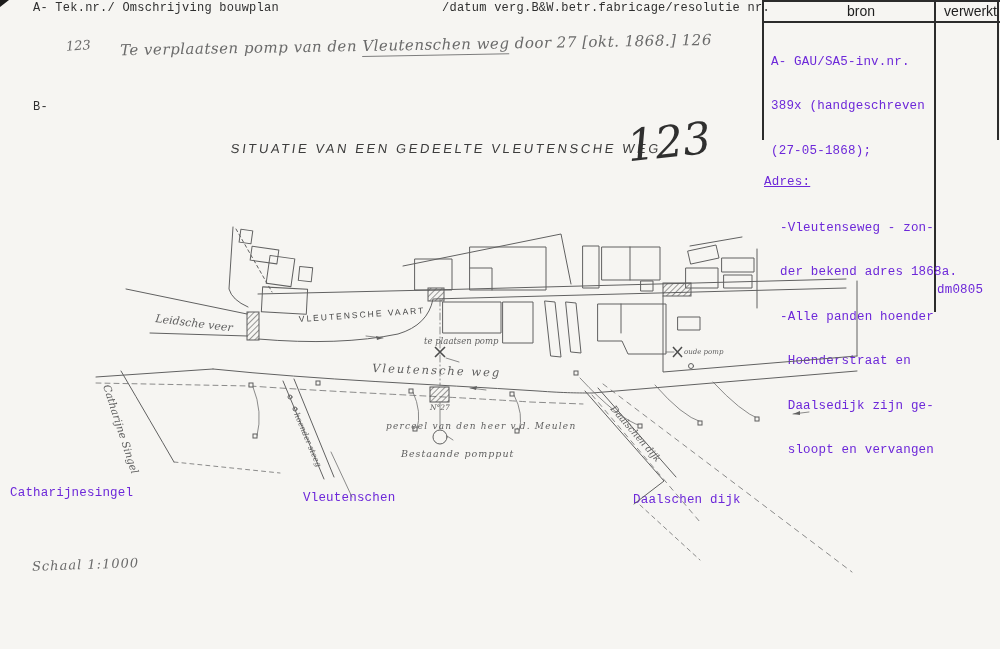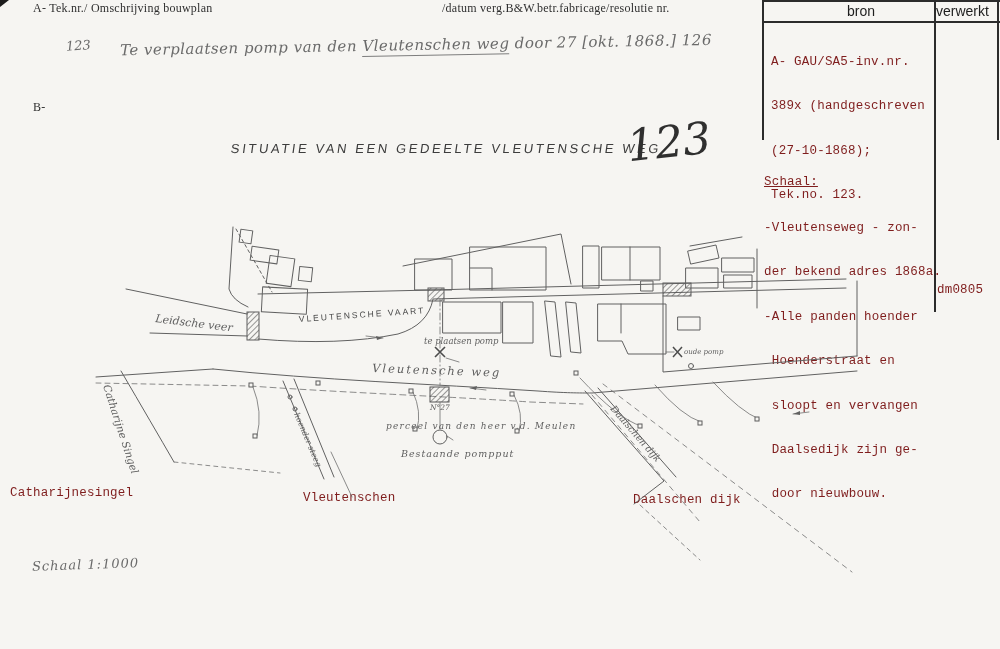--- a/index.html
+++ b/index.html
@@ -1,22 +1,22 @@
 <!DOCTYPE html>
 <html><head>
 <meta charset="utf-8">
 <style>
   html,body{margin:0;padding:0;background:#e9e8e5;}
   #page{
     position:relative;width:1000px;height:649px;background:#f6f5f2;
     overflow:hidden;font-family:"Liberation Mono",monospace;color:#2f2f2f;
   }
   .abs{position:absolute;}
-  .mono{font-family:Liberation Serif, serif;font-size:12px;letter-spacing:.25px;color:#2f2f2f;white-space:pre;}
-  .mono-sm{font-family:"Liberation Mono",monospace;font-size:12.5px;letter-spacing:.2px;color:#7f1d1d;white-space:pre;}
+  .mono{font-family:Liberation Mono, monospace;font-size:12px;letter-spacing:.25px;color:#2f2f2f;white-space:pre;}
+  .mono-sm{font-family:"Liberation Mono",monospace;font-size:12.5px;letter-spacing:.2px;color:#6d28d9;white-space:pre;}
   .sans{font-family:"Liberation Sans",sans-serif;font-size:14px;color:#1e1e1e;}
   .hand{font-family:"DejaVu Serif",serif;font-style:italic;color:#6a6a6a;}
   .hline{background:#2c2c2c;height:2px;}
   .vline{background:#2c2c2c;width:2px;}
   .cell-lines div{line-height:16.4px;}
   .u{border-bottom:1px solid #7d7d7d;padding-bottom:1px;}
   .map-title{
     font-family:"Liberation Sans",sans-serif;font-size:13px;letter-spacing:2.6px;
     color:#3d3d3d;transform:skewX(-8deg);white-space:pre;
   }
@@ -38,46 +38,44 @@
   <div class="abs mono" style="left:33px;top:1px">A- Tek.nr./ Omschrijving bouwplan</div>
   <div class="abs mono" style="left:442px;top:1px">/datum verg.B&amp;W.betr.fabricage/resolutie nr.</div>
 
   <div class="abs hline" style="left:762px;top:0;width:238px"></div>
   <div class="abs hline" style="left:762px;top:21px;width:238px"></div>
   <div class="abs vline" style="left:762px;top:0;height:140px"></div>
   <div class="abs vline" style="left:934px;top:0;height:312px"></div>
   <div class="abs vline" style="left:997px;top:0;height:140px"></div>
 
   <div class="abs sans" style="left:763px;top:3px;width:196px;text-align:center">bron</div>
-  <div class="abs sans" style="left:936px;top:3px;width:61px;text-align:left">verwerkt</div>
+  <div class="abs sans" style="left:936px;top:3px;width:61px;text-align:right">verwerkt</div>
 
   <div class="abs mono-sm cell-lines" style="left:771px;top:26px">
     <div>A- GAU/SA5-inv.nr.</div>
     <div>389x (handgeschreven</div>
-    <div>(27-10-1868);</div>
-    <div>Tek.no. 123.</div>
+    <div>(27-05-1868);</div>
   </div>
 
   <div class="abs hand" style="left:66px;top:38px;font-size:13px;transform:rotate(-4deg)">123</div>
   <div class="abs hand" style="left:120px;top:36px;font-size:15px;letter-spacing:.5px;transform:rotate(-1deg);white-space:pre"><span>Te verplaatsen pomp van den </span><span class="u">Vleutenschen weg</span><span> door 27 [okt. 1868.] 126</span></div>
 
   <div class="abs mono" style="left:33px;top:100px">B-</div>
 
   <div class="abs map-title" style="left:231px;top:141px">SITUATIE VAN EEN GEDEELTE VLEUTENSCHE WEG</div>
   <div class="abs big-num" style="left:627px;top:116px">123</div>
 
-  <div class="abs mono-sm" style="left:764px;top:175px;text-decoration:underline">Schaal:</div>
-  <div class="abs mono-sm cell-lines" style="left:764px;top:192px">
+  <div class="abs mono-sm" style="left:764px;top:175px;text-decoration:underline">Adres:</div>
+  <div class="abs mono-sm cell-lines" style="left:780px;top:192px">
     <div>-Vleutenseweg - zon-</div>
     <div>der bekend adres 1868a.</div>
     <div>-Alle panden hoender</div>
     <div> Hoenderstraat en</div>
+    <div> Daalsedijk zijn ge-</div>
     <div> sloopt en vervangen</div>
-    <div> Daalsedijk zijn ge-</div>
-    <div> door nieuwbouw.</div>
   </div>
   <div class="abs mono-sm" style="left:937px;top:283px">dm0805</div>
 
   <div class="abs mono-sm" style="left:10px;top:486px">Catharijnesingel</div>
   <div class="abs mono-sm" style="left:303px;top:491px">Vleutenschen</div>
   <div class="abs mono-sm" style="left:633px;top:493px">Daalschen dijk</div>
 
   <div class="abs hand" style="left:32px;top:557px;font-size:13px;letter-spacing:1px;transform:rotate(-2deg)">Schaal 1:1000</div>
 
   <svg class="abs" style="left:0;top:0" width="1000" height="649" viewBox="0 0 1000 649">

